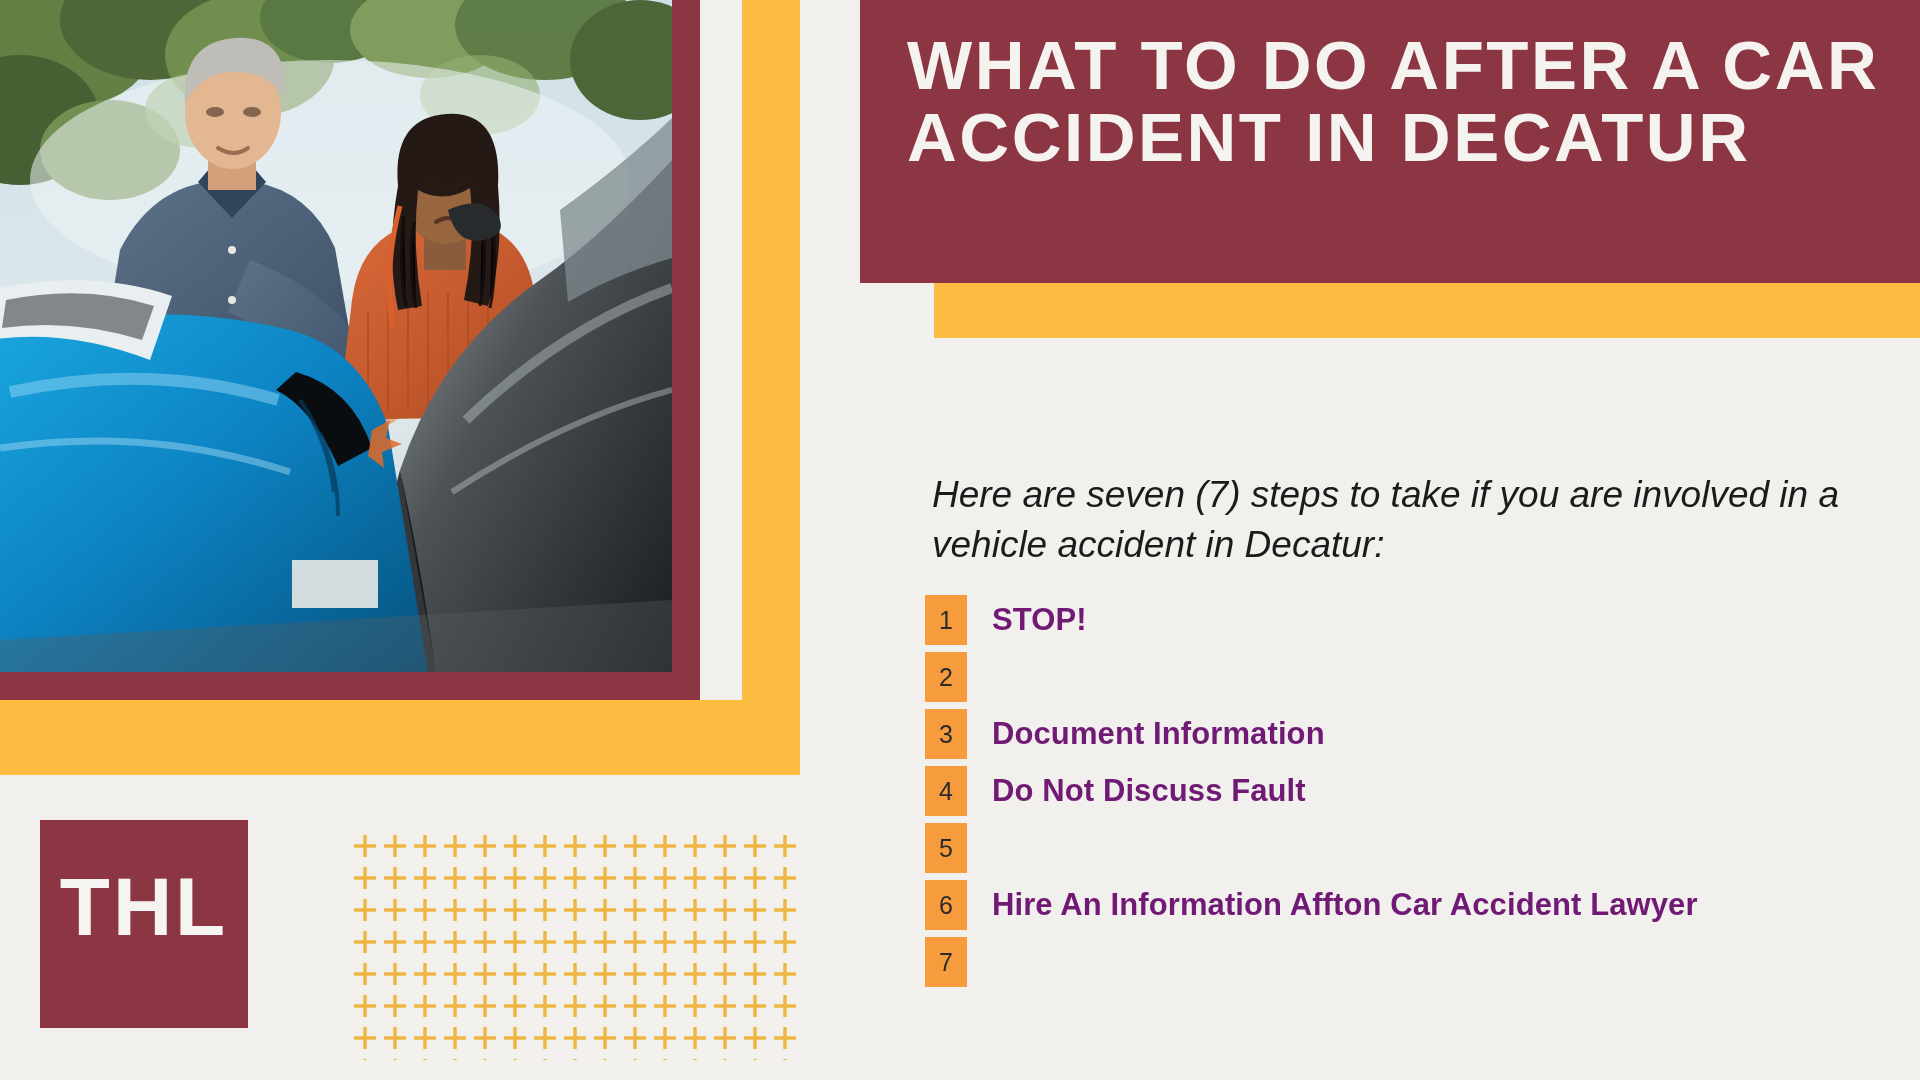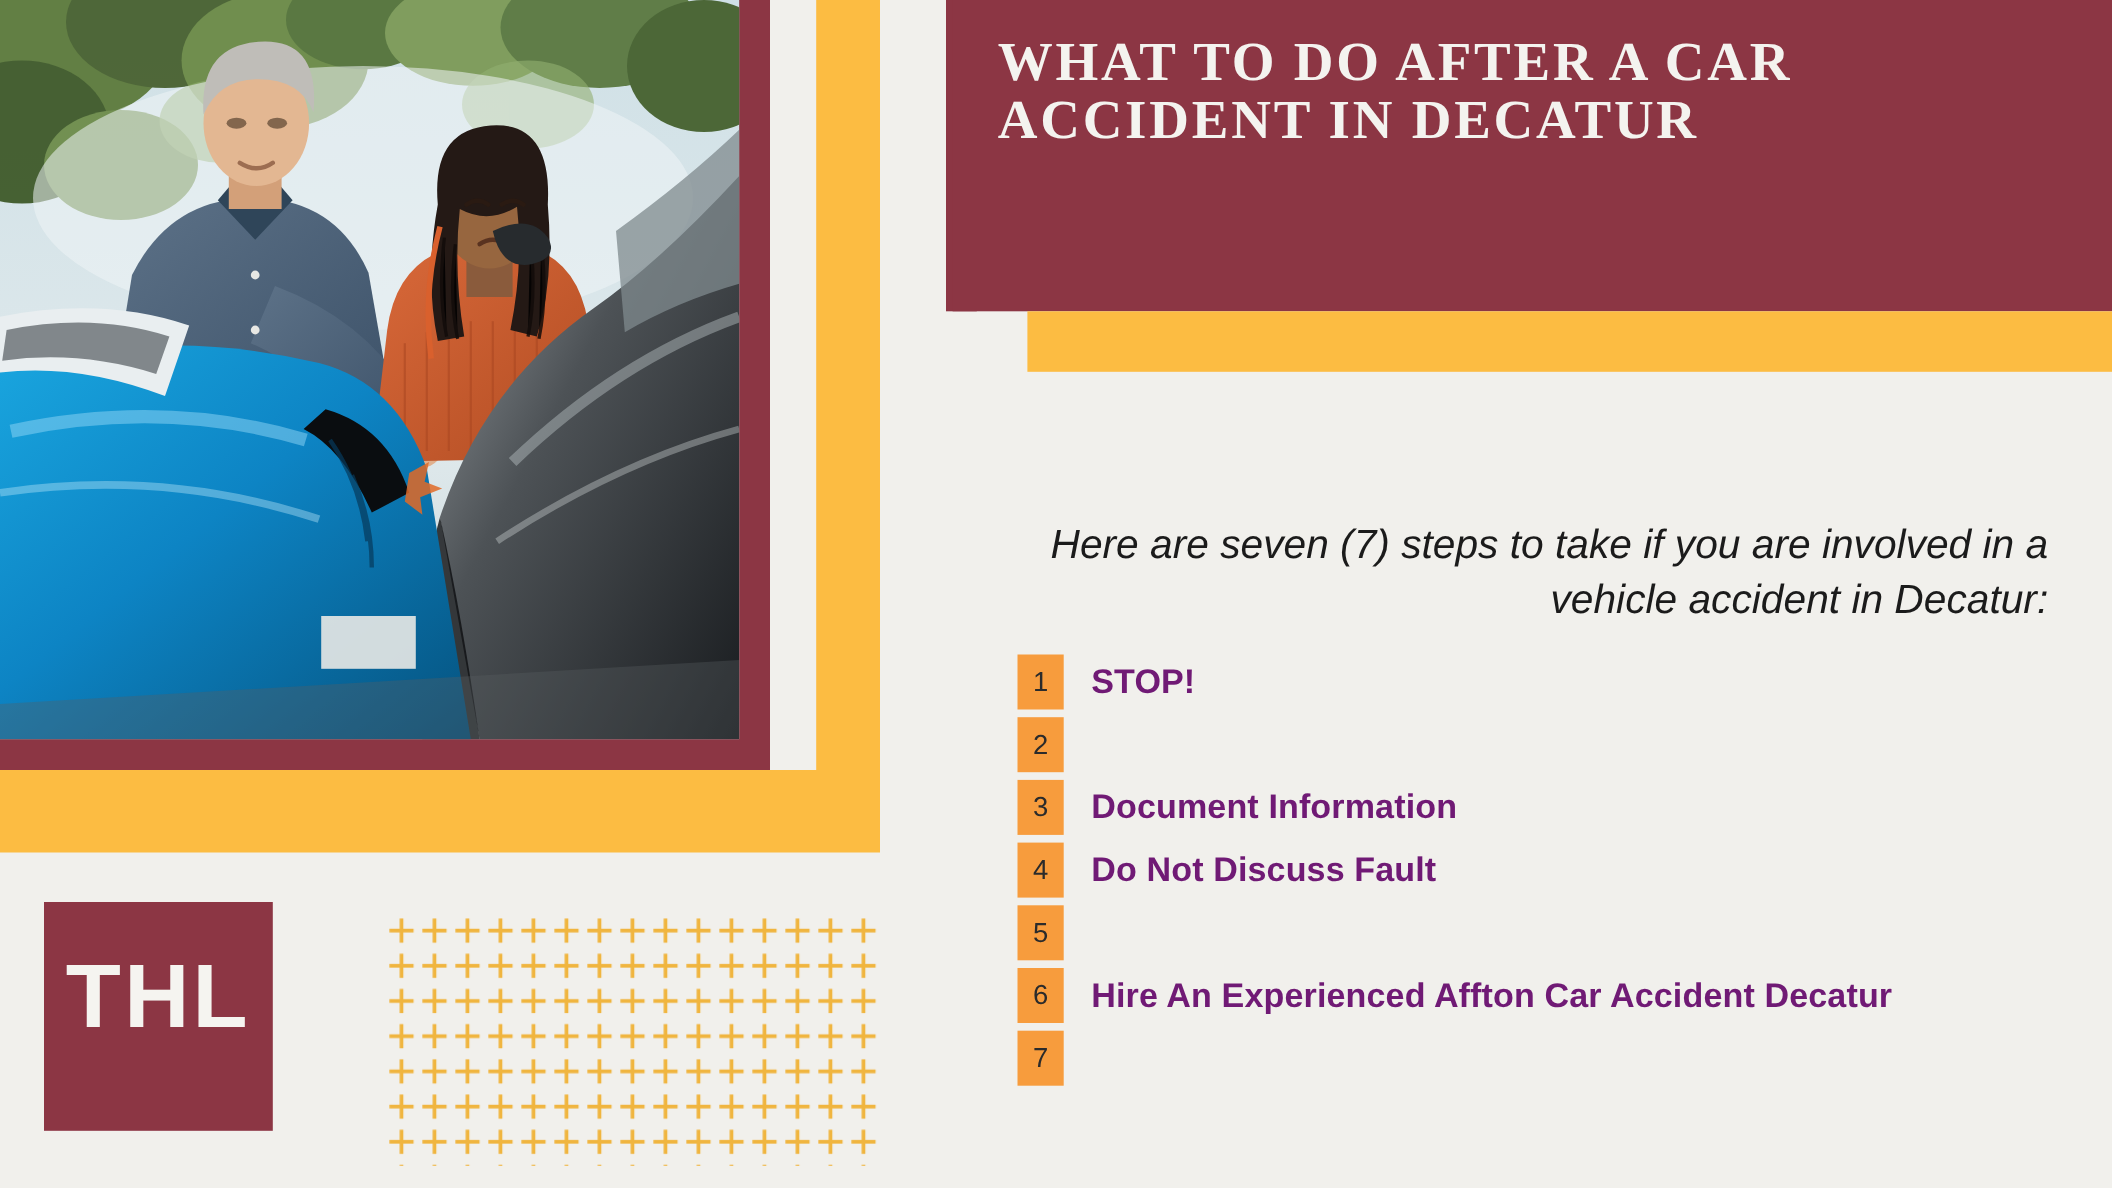--- a/index.html
+++ b/index.html
@@ -104,23 +104,23 @@
     width: 28px;
     height: 283px;
     background: #8c3644;
   }
   .header-title {
     position: absolute;
     left: 907px;
     top: 30px;
     width: 1000px;
     color: #f4f3ef;
-    font-family: Liberation Serif, serif;
+    font-family: Liberation Sans, sans-serif;
     font-weight: bold;
-    font-size: 50px;
+    font-size: 69px;
     line-height: 1.04;
     letter-spacing: 2.5px;
     text-transform: uppercase;
   }
   .header-yellow-bar {
     position: absolute;
     left: 934px;
     top: 283px;
     width: 986px;
     height: 55px;
@@ -130,21 +130,20 @@
   .intro {
     position: absolute;
     left: 932px;
     top: 470px;
     width: 930px;
     color: #1b1b1b;
     font-family: "Liberation Sans", sans-serif;
     font-style: italic;
     font-size: 37px;
     line-height: 1.34;
-    text-align: right;
   }
 
   .steps {
     position: absolute;
     left: 925px;
     top: 595px;
     width: 980px;
   }
   .step-row {
     display: flex;
@@ -375,21 +374,21 @@
       <div class="step-num">4</div>
       <div class="step-label">Do Not Discuss Fault</div>
     </div>
 
     <div class="step-row">
       <div class="step-num">5</div>
     </div>
 
     <div class="step-row">
       <div class="step-num">6</div>
-      <div class="step-label">Hire An Experienced Affton Car Accident Decatur</div>
+      <div class="step-label">Hire An Information Affton Car Accident Lawyer</div>
     </div>
 
     <div class="step-row">
       <div class="step-num">7</div>
     </div>
 
   </div>
 
 </div>
 

